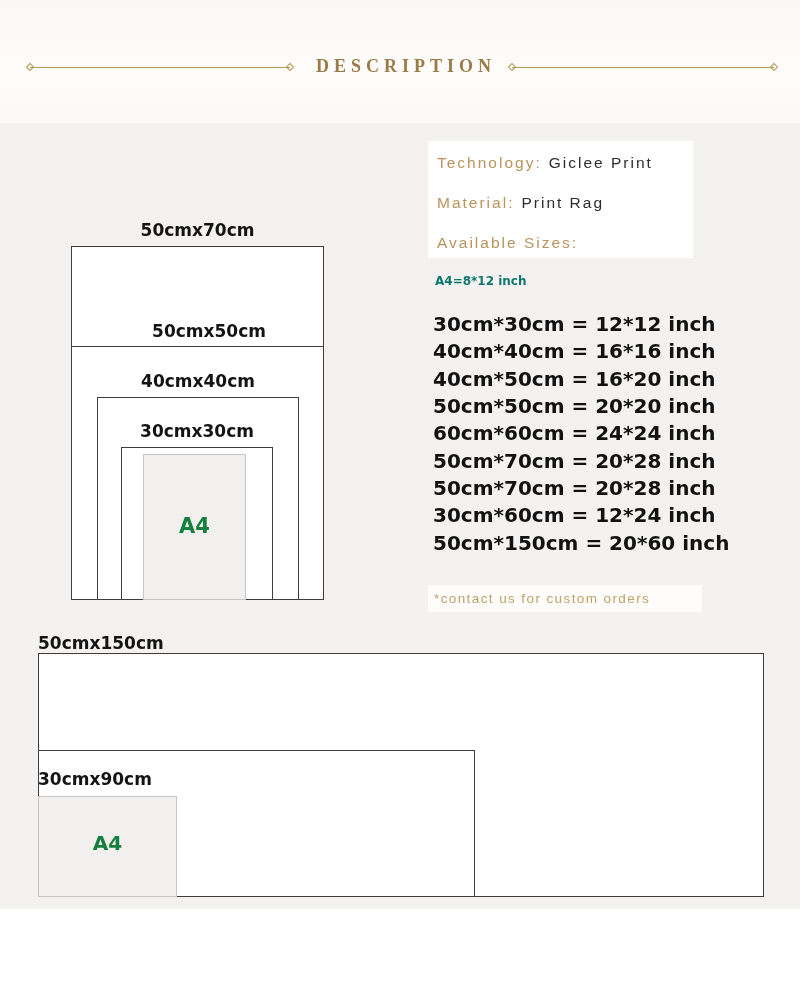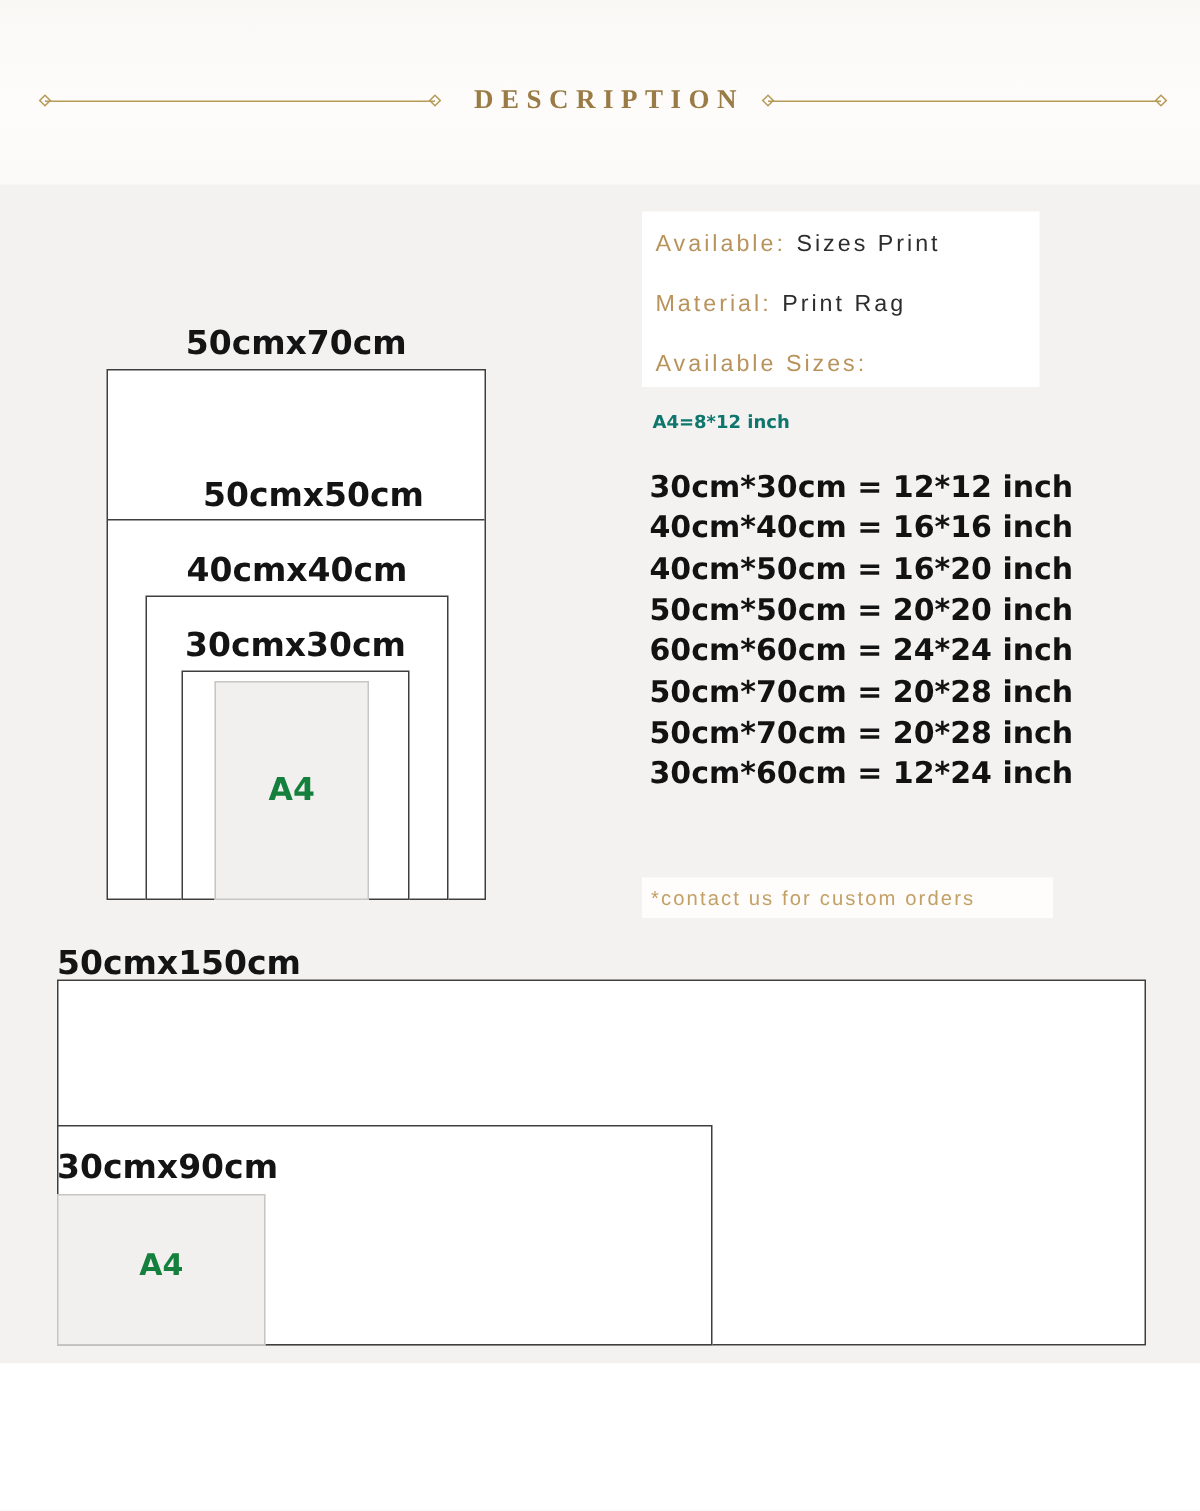--- a/index.html
+++ b/index.html
@@ -58,21 +58,21 @@
     border: 1.5px solid #3e3e3e;
   }
   .rect.a4 {
     background: #f1f0ef;
     border: 1px solid #c8c6c4;
   }
   .diag-label {
     position: absolute;
     font-family: "DejaVu Sans", sans-serif;
     font-weight: bold;
-    font-size: 22px;
+    font-size: 17px;
     color: #141414;
     line-height: 26px;
     white-space: nowrap;
   }
   .center { text-align: center; }
   .right  { text-align: left; }
   .a4-label {
     position: absolute;
     font-family: "DejaVu Sans", sans-serif;
     font-weight: bold;
@@ -181,41 +181,42 @@
 
     <div id="label-5070" class="diag-label center">50cmx70cm</div>
     <div id="label-5050" class="diag-label center">50cmx50cm</div>
     <div id="label-4040" class="diag-label center">40cmx40cm</div>
     <div id="label-3030" class="diag-label center">30cmx30cm</div>
     <div id="label-a4-portrait" class="a4-label">A4</div>
   </div>
 
   <div id="specs-panel">
     <div id="spec-technology" class="spec-row">
-      <span class="spec-label">Available:</span><span class="spec-value">Sizes Print</span>
+      <span class="spec-label">Technology:</span><span class="spec-value">Giclee Print</span>
     </div>
     <div id="spec-material" class="spec-row">
       <span class="spec-label">Material:</span><span class="spec-value">Print Rag</span>
     </div>
     <div id="spec-available" class="spec-row">
       <span class="spec-label">Available Sizes:</span>
     </div>
   </div>
 
   <div id="a4-equivalence">A4=8*12 inch</div>
 
   <div id="size-list">
     <div class="size-row">30cm*30cm = 12*12 inch</div>
     <div class="size-row">40cm*40cm = 16*16 inch</div>
     <div class="size-row">40cm*50cm = 16*20 inch</div>
     <div class="size-row">50cm*50cm = 20*20 inch</div>
     <div class="size-row">60cm*60cm = 24*24 inch</div>
     <div class="size-row">50cm*70cm = 20*28 inch</div>
     <div class="size-row">50cm*70cm = 20*28 inch</div>
     <div class="size-row">30cm*60cm = 12*24 inch</div>
+    <div class="size-row">50cm*150cm = 20*60 inch</div>
   </div>
 
   <div id="custom-note">*contact us for custom orders</div>
 
   <div>
     <div id="rect-50150" class="rect"></div>
     <div id="rect-3090" class="rect"></div>
     <div id="rect-a4-landscape" class="rect a4"></div>
 
     <div id="label-50150" class="diag-label right">50cmx150cm</div>

